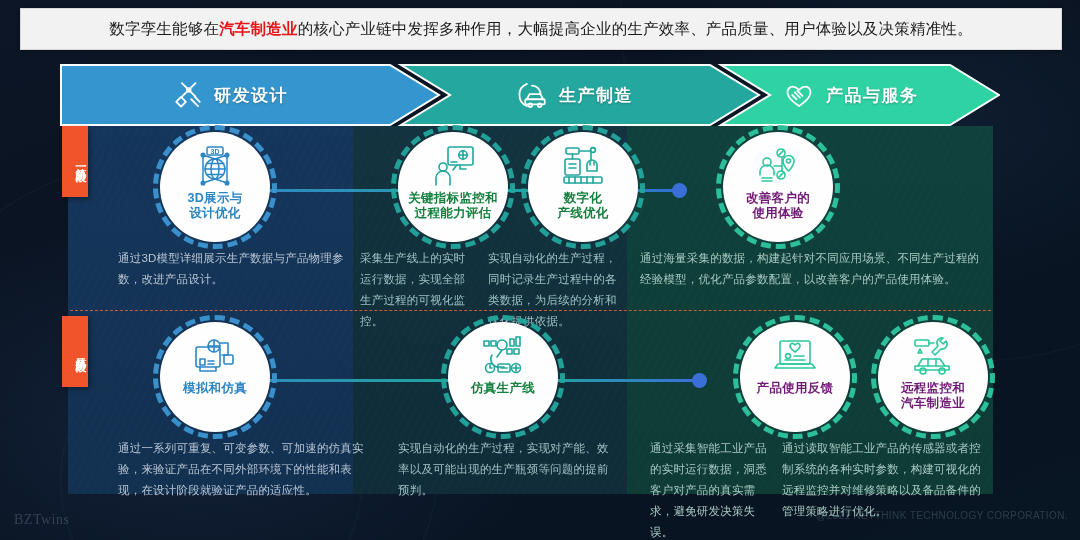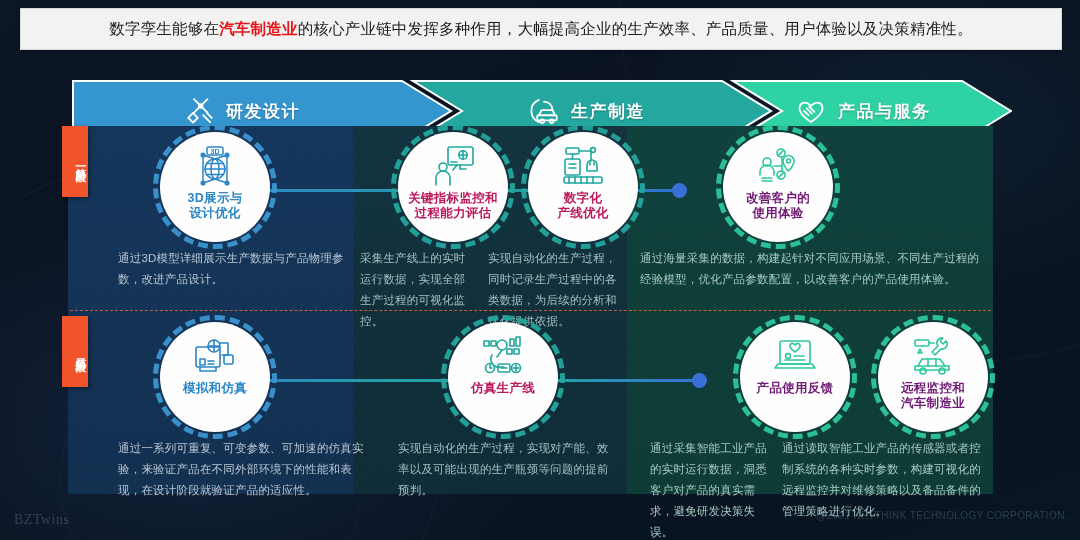--- a/index.html
+++ b/index.html
@@ -27,21 +27,21 @@
     background:#f2f2f2;border:1px solid #d8d8d8;
     display:flex;align-items:center;justify-content:center;
     box-shadow:0 1px 3px rgba(0,0,0,.35);
   }
   .header .htxt{
     font-size:15.5px;color:#1b1b1b;letter-spacing:.2px;white-space:nowrap;font-weight:500;font-family:Liberation Mono, monospace;
   }
   .header .hred{color:#e8141a;font-weight:bold;}
 
   
-  .ribbon{position:absolute;left:72px;top:64px;width:940px;height:62px;margin-top:16px;}
+  .ribbon{position:absolute;left:60px;top:64px;width:940px;height:62px;}
   .arrow{
     position:absolute;top:0;height:62px;
     display:flex;align-items:center;
     box-sizing:border-box;
   }
   .arrow .lbl{
     color:#fff;font-size:17px;font-weight:bold;letter-spacing:1.5px;
     text-shadow:0 1px 2px rgba(0,0,0,.25);
   }
   .arrow .ico{width:34px;height:34px;margin-right:10px;flex:0 0 auto;}
@@ -106,21 +106,21 @@
   }
   .ring.teal{border-color:rgba(35,167,158,.95);}
   .ring.green{border-color:rgba(47,200,160,.95);}
   .nico{margin-top:13px;width:46px;height:42px;}
   .nico svg{width:46px;height:42px;display:block;}
   .ntxt{
     margin-top:4px;text-align:center;font-size:12.5px;font-weight:bold;line-height:15px;
     letter-spacing:.3px;white-space:pre-line;
   }
   .ntxt.blue{color:#2b86c6;}
-  .ntxt.teal{color:#be185d;}
+  .ntxt.teal{color:#15803d;}
   .ntxt.green{color:#701a75;}
 
   .desc{
     position:absolute;font-size:11.5px;line-height:21px;color:#b9c6d4;
     letter-spacing:.2px;
   }
   .desc.t2{color:#9fc0c3;}
   .desc.t3{color:#a8c9c2;}
 
   

